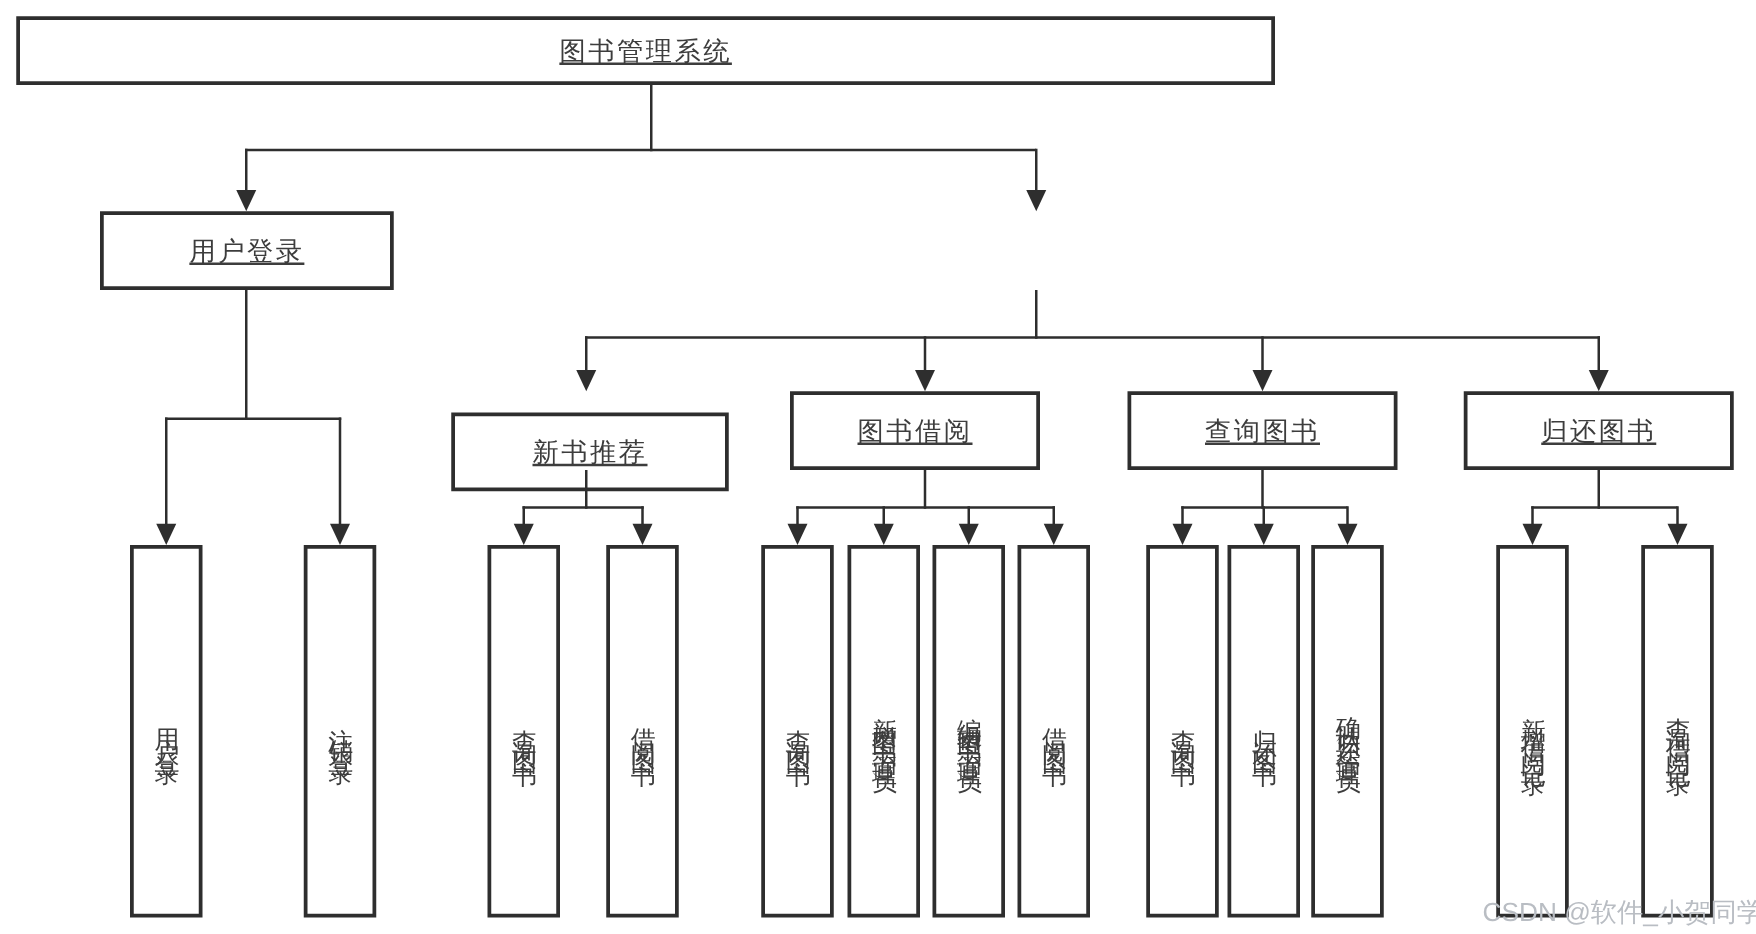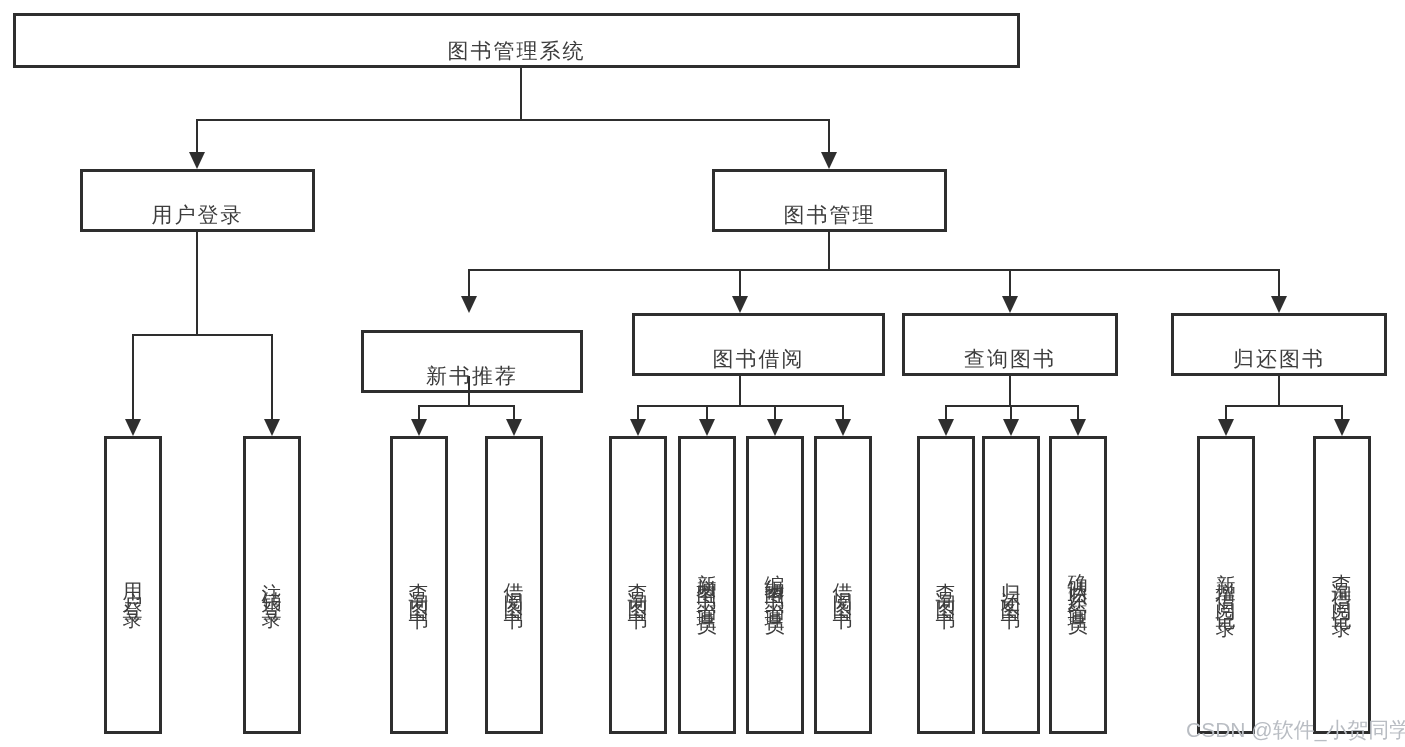--- a/index.html
+++ b/index.html
@@ -22,25 +22,26 @@
     height: 747px;
     background: var(--page-bg);
     overflow: hidden;
   }
   
   .box {
     position: absolute;
     background: var(--box-bg);
     border: 3px solid var(--line);
     display: flex;
-    align-items: flex-end;
+    align-items: center;
     justify-content: center;
     font-size: 21px;
     letter-spacing: 2px;
     color: var(--text);
+    text-decoration: underline;
   }
   
   .vbox {
     position: absolute;
     top: 436px;
     width: 58px;
     height: 298px;
     background: var(--box-bg);
     border: 3px solid var(--line);
     display: flex;
@@ -85,23 +86,20 @@
 
   <div class="vline" style="left:520px; top:68px; height:53px;"></div>
   <div class="hline" style="left:196px; top:119px; width:633px;"></div>
   <div class="vline" style="left:196px; top:119px; height:35px;"></div>
   <div class="arrow" style="left:189px; top:152px;"></div>
   <div class="vline" style="left:828px; top:119px; height:35px;"></div>
   <div class="arrow" style="left:821px; top:152px;"></div>
 
   <div class="box" style="left:80px; top:169px; width:235px; height:63px;">
     <span>用户登录</span>
-  </div>
-  <div class="box" style="left:712px; top:169px; width:235px; height:63px;">
-    <span>图书管理</span>
   </div>
 
   <div class="vline" style="left:196px; top:232px; height:104px;"></div>
   <div class="hline" style="left:132px; top:334px; width:141px;"></div>
   <div class="vline" style="left:132px; top:334px; height:86px;"></div>
   <div class="arrow" style="left:125px; top:419px;"></div>
   <div class="vline" style="left:271px; top:334px; height:86px;"></div>
   <div class="arrow" style="left:264px; top:419px;"></div>
 
   <div class="vline" style="left:828px; top:232px; height:39px;"></div>
@@ -111,21 +109,21 @@
   <div class="vline" style="left:739px; top:269px; height:29px;"></div>
   <div class="arrow" style="left:732px; top:296px;"></div>
   <div class="vline" style="left:1009px; top:269px; height:29px;"></div>
   <div class="arrow" style="left:1002px; top:296px;"></div>
   <div class="vline" style="left:1278px; top:269px; height:29px;"></div>
   <div class="arrow" style="left:1271px; top:296px;"></div>
 
   <div class="box" style="left:361px; top:330px; width:222px; height:63px;">
     <span>新书推荐</span>
   </div>
-  <div class="box" style="left:632px; top:313px; width:253px; height:63px;">
+  <div class="box" style="left:632px; top:313px; width:200px; height:63px;">
     <span>图书借阅</span>
   </div>
   <div class="box" style="left:902px; top:313px; width:216px; height:63px;">
     <span>查询图书</span>
   </div>
   <div class="box" style="left:1171px; top:313px; width:216px; height:63px;">
     <span>归还图书</span>
   </div>
 
   <div class="vline" style="left:468px; top:376px; height:31px;"></div>

